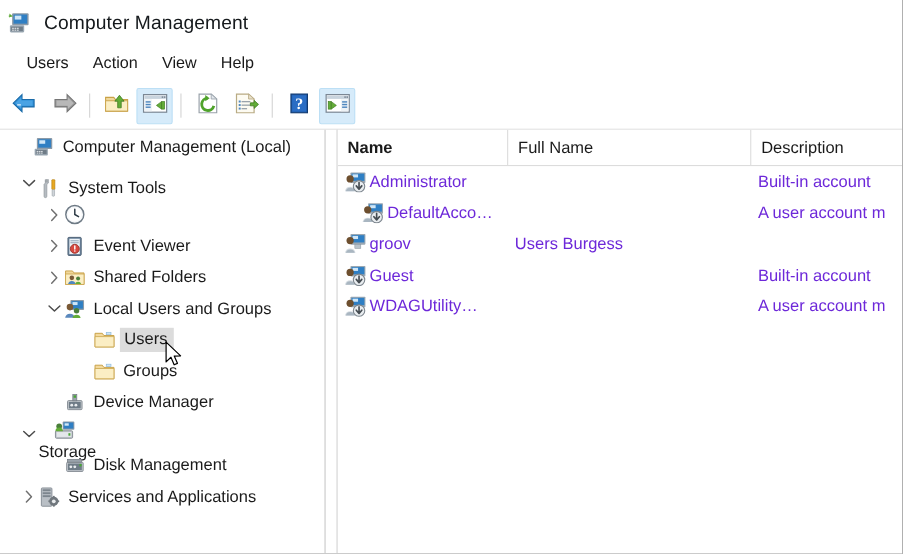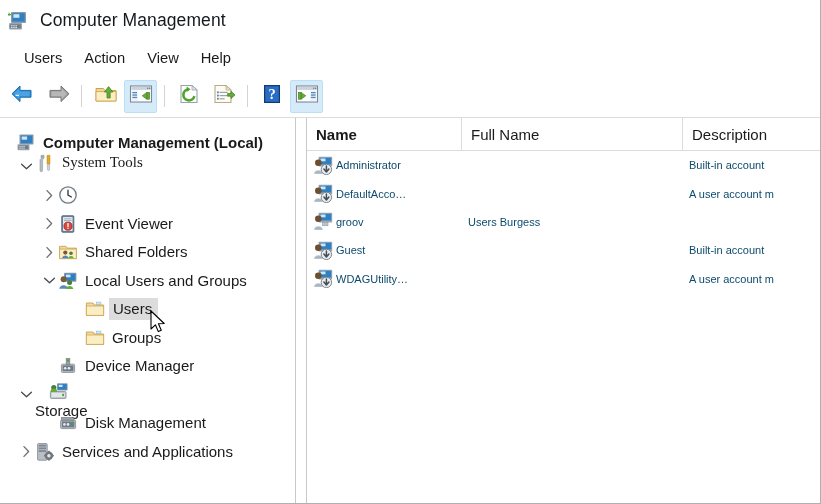--- a/index.html
+++ b/index.html
@@ -191,22 +191,22 @@
   }
   .col-cell.first { border-left: none; font-weight: bold; }
   .rows {
     position: absolute;
     left: 0; top: 33px;
     width: 100%;
   }
   .lrow {
     height: 28.4px;
     position: relative;
-    font-size: 11px;
-    color: #0c4a6e;
+    font-size: 15px;
+    color: #6d28d9;
     white-space: nowrap;
   }
   .lcell {
     position: absolute;
     top: 0;
     height: 28.4px;
     display: flex;
     align-items: center;
     box-sizing: border-box;
   }
@@ -368,21 +368,21 @@
     </div>
 
   </div>
 
   <div class="content">
 
     <div class="tree-pane">
       <div class="tree" id="tree-container">
           <div class="tree-row" style="padding-left: 0px;">
             <span class="chev" style="position: absolute; left: 4px; top: 0px;"></span>
-            <span style="position: absolute; left: 16px; top: 0px; height: 28.5px; display: flex; align-items: flex-end; font-weight: bold;">
+            <span style="position: absolute; left: 30px; top: 0px; height: 28.5px; display: flex; align-items: flex-start;">
               <span class="tw-icon"><svg width="20" height="20" viewBox="0 0 20 20">
                   <rect x="3.5" y="1.5" width="14" height="10" rx="0.8" fill="#8b9aa8"></rect>
                   <rect x="4.7" y="2.6" width="11.6" height="7.6" fill="#2f7fc4"></rect>
                   <rect x="5.7" y="3.5" width="5.4" height="3.2" fill="#cfe6f7"></rect>
                   <rect x="1.5" y="11.3" width="12" height="6" rx="0.8" fill="#9aa7b2"></rect>
                   <rect x="2.6" y="12.4" width="9.8" height="3.7" fill="#6f7c87"></rect>
                   <rect x="3.3" y="13.2" width="1.5" height="1" fill="#d8dde1"></rect>
                   <rect x="5.3" y="13.2" width="1.5" height="1" fill="#d8dde1"></rect>
                   <rect x="7.3" y="13.2" width="1.5" height="1" fill="#d8dde1"></rect>
                   <rect x="3.3" y="14.7" width="1.5" height="1" fill="#d8dde1"></rect>
@@ -391,21 +391,21 @@
                 </svg></span>
               <span class="tw-label">Computer Management (Local)</span>
             </span>
           </div>
           <div class="tree-row" style="padding-left: 0px;">
             <span class="chev" style="position: absolute; left: 17px; top: 0px;">
               <svg width="13" height="9" viewBox="0 0 13 9">
                 <path d="M1.6 2.2 L6.5 6.8 L11.4 2.2" fill="none" stroke="#4c4c4c" stroke-width="1.35" stroke-linecap="round" stroke-linejoin="round"></path>
               </svg>
             </span>
-            <span style="position: absolute; left: 35px; top: 0px; height: 28.5px; display: flex; align-items: flex-start; font-family: Liberation Serif, serif;">
+            <span style="position: absolute; left: 35px; top: 0px; height: 28.5px; display: flex; align-items: flex-end;">
               <span class="tw-icon"><svg width="20" height="20" viewBox="0 0 20 20">
                   <path d="M6.2 2.2 L6.2 5.4 L5 6.6 L5 17.4 a1.3 1.3 0 0 0 2.6 0 L7.6 6.6 L9 5.4 L9 2.2 L8.1 2.2 L8.1 4.6 L7.5 4.6 L7.5 2.2 L6.9 2.2 L6.9 4.6 L6.3 4.6 L6.3 2.2 Z" fill="#b6bcc2" stroke="#8c9298" stroke-width="0.55"></path>
                   <rect x="12.1" y="2.3" width="2.8" height="9" rx="0.5" fill="#e8a820" stroke="#b07d0f" stroke-width="0.55"></rect>
                   <rect x="12.4" y="11.3" width="2.2" height="6.1" rx="0.9" fill="#cfd4d9" stroke="#9aa0a6" stroke-width="0.55"></rect>
                 </svg></span>
               <span class="tw-label">System Tools</span>
             </span>
           </div>
           <div class="tree-row" style="padding-left: 0px;">
             <span class="chev" style="position: absolute; left: 40px; top: 0px;">
@@ -608,21 +608,21 @@
               <span>Administrator</span>
             </div>
             <div class="lcell" style="left: 161px; width: 221px;">
               <span></span>
             </div>
             <div class="lcell" style="left: 382px; width: 150px; overflow: hidden;">
               <span>Built-in account</span>
             </div>
           </div>
           <div class="lrow">
-            <div class="lcell" style="left: 6px; width: 154px;">
+            <div class="lcell" style="left: 22px; width: 154px;">
               <span class="user-ico"><svg width="20" height="19" viewBox="0 0 20 19">
                   <rect x="5.6" y="0.8" width="13.6" height="9.6" rx="0.7" fill="#9aa7b2"></rect>
                   <rect x="6.6" y="1.8" width="11.6" height="6.6" fill="#2f7fc4"></rect>
                   <rect x="7.5" y="2.5" width="5" height="2.8" fill="#cfe6f7"></rect>
                   <circle cx="5.3" cy="6.7" r="3.3" fill="#6d4f2f"></circle>
                   <path d="M0.6 17.8 a4.9 4.9 0 0 1 9.6 0 Z" fill="#d4dbe1"></path>
                   <path d="M1.4 17.8 a4.2 4.2 0 0 1 8.1 0 Z" fill="#a9b6c1"></path>
                   <circle cx="13.4" cy="13.4" r="5.2" fill="#e9edf0" stroke="#7d868e" stroke-width="1"></circle>
                   <path d="M13.4 10 L13.4 15.1 M10.9 13 L13.4 16 L15.9 13" fill="none" stroke="#454c52" stroke-width="1.5" stroke-linecap="round" stroke-linejoin="round"></path>
                 </svg></span>

